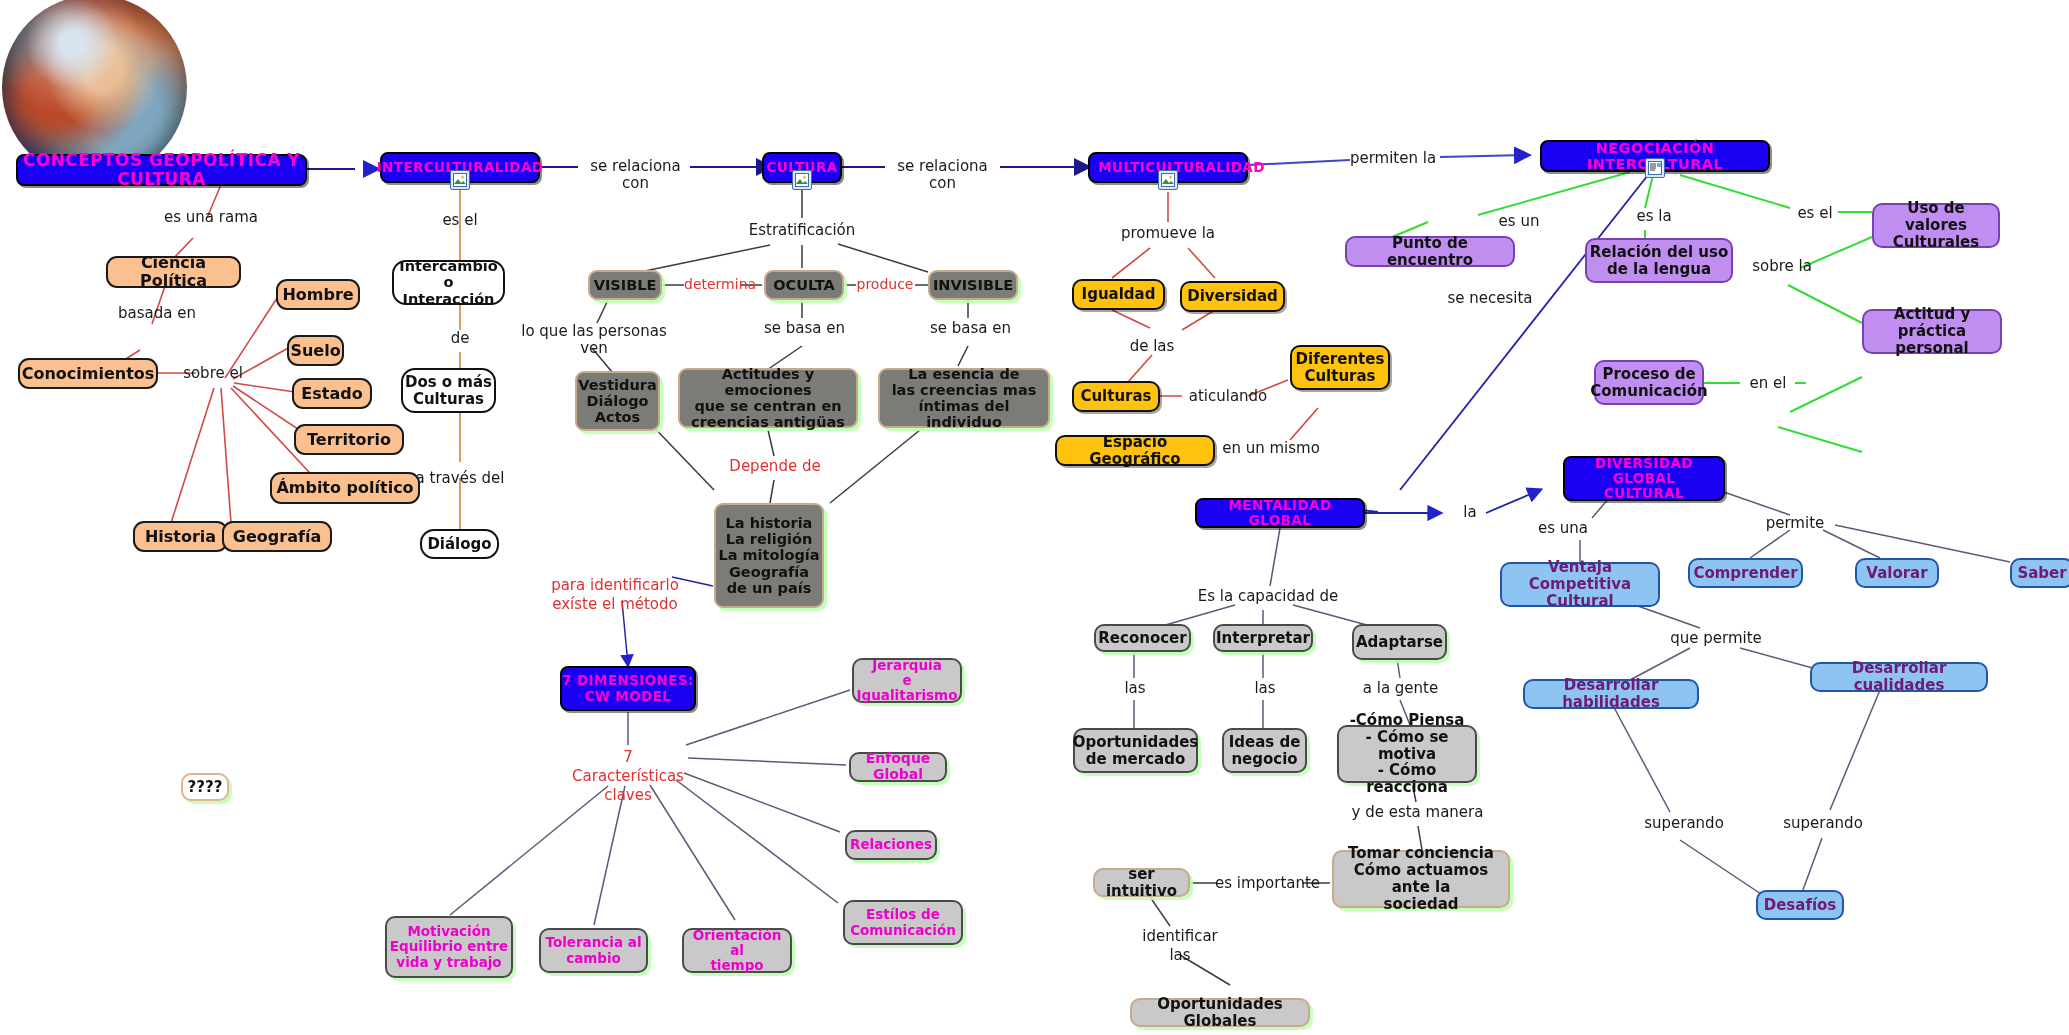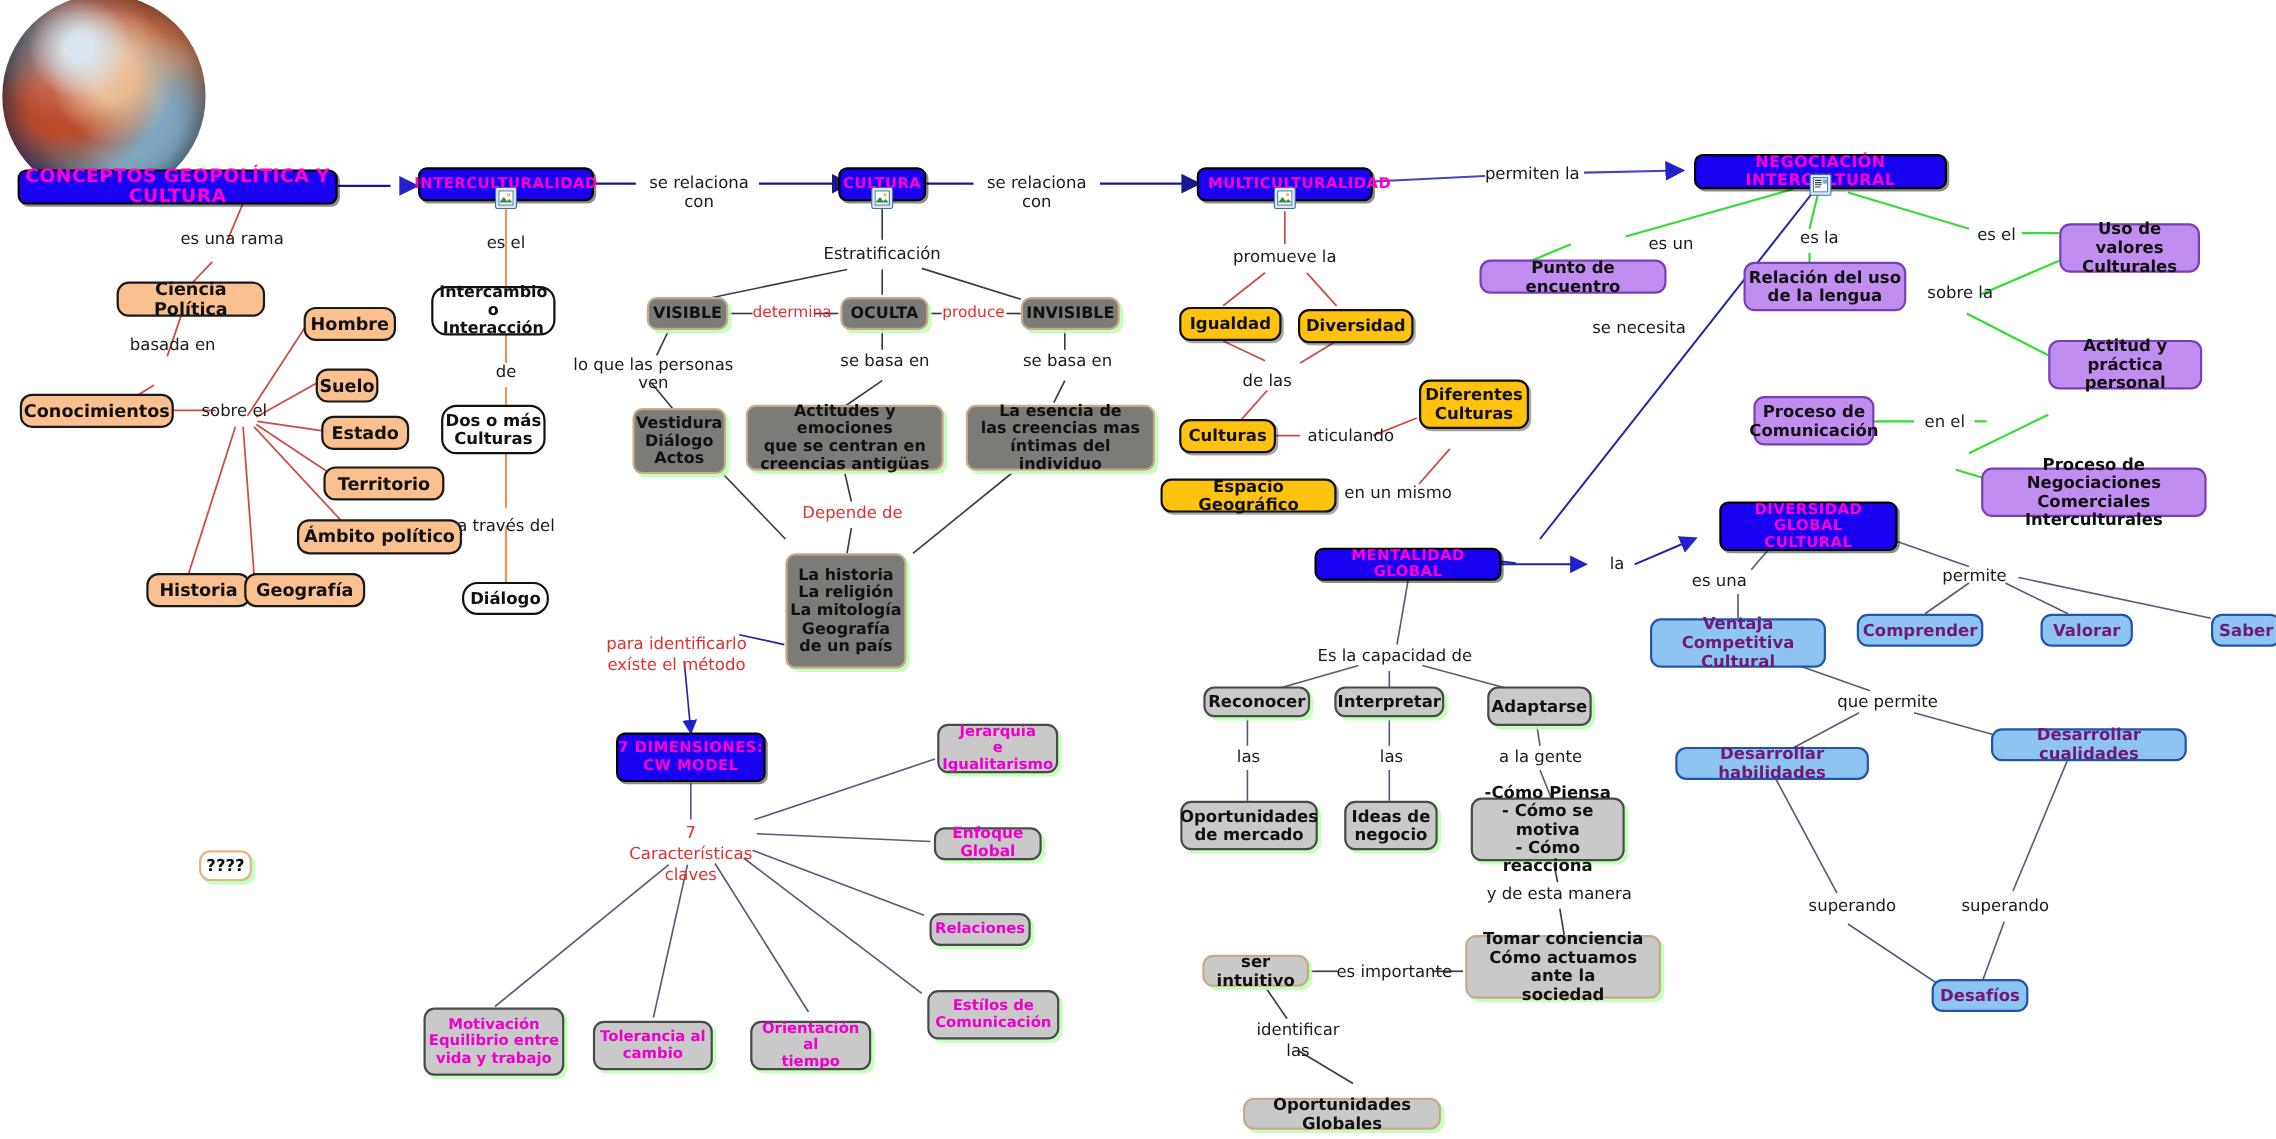--- a/index.html
+++ b/index.html
@@ -433,22 +433,20 @@
 
   <div class="node n-purple" style="left:1345px;top:236px;width:170px;height:31px;font-size:15px;">Punto de encuentro</div>
   <div class="node n-purple" style="left:1585px;top:238px;width:148px;height:45px;font-size:15px;">Relación del uso
 de la lengua</div>
   <div class="node n-purple" style="left:1872px;top:203px;width:128px;height:45px;font-size:15px;">Uso de valores
 Culturales</div>
   <div class="node n-purple" style="left:1862px;top:309px;width:140px;height:45px;font-size:15px;">Actitud y práctica
 personal</div>
   <div class="node n-purple" style="left:1594px;top:360px;width:110px;height:45px;font-size:15px;">Proceso de
 Comunicación</div>
-  <div class="node n-purple" style="left:1801px;top:425px;width:205px;height:45px;font-size:15px;">Proceso de Negociaciones
-Comerciales Interculturales</div>
 
   <div class="node n-title" style="left:1195px;top:498px;width:170px;height:30px;font-size:13.5px;">MENTALIDAD GLOBAL</div>
 
   <div class="node n-ltgray" style="left:1094px;top:624px;width:97px;height:28px;font-size:15px;">Reconocer</div>
   <div class="node n-ltgray" style="left:1213px;top:624px;width:100px;height:28px;font-size:15px;">Interpretar</div>
   <div class="node n-ltgray" style="left:1352px;top:624px;width:95px;height:36px;font-size:15px;">Adaptarse</div>
 
   <div class="node n-ltgray" style="left:1073px;top:728px;width:125px;height:45px;font-size:15px;">Oportunidades
 de mercado</div>
   <div class="node n-ltgray" style="left:1222px;top:728px;width:85px;height:45px;font-size:15px;">Ideas de

